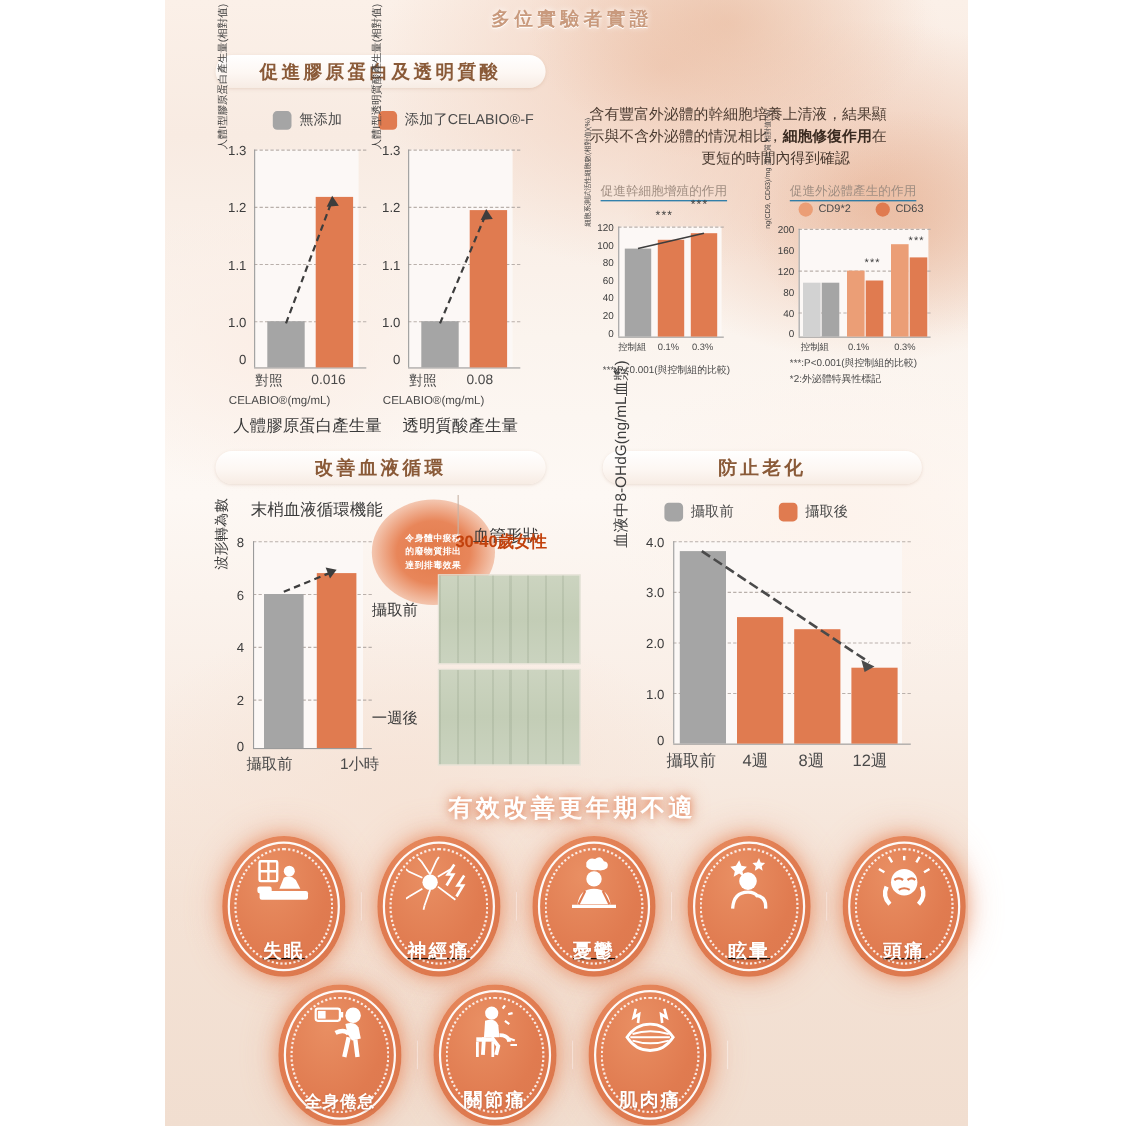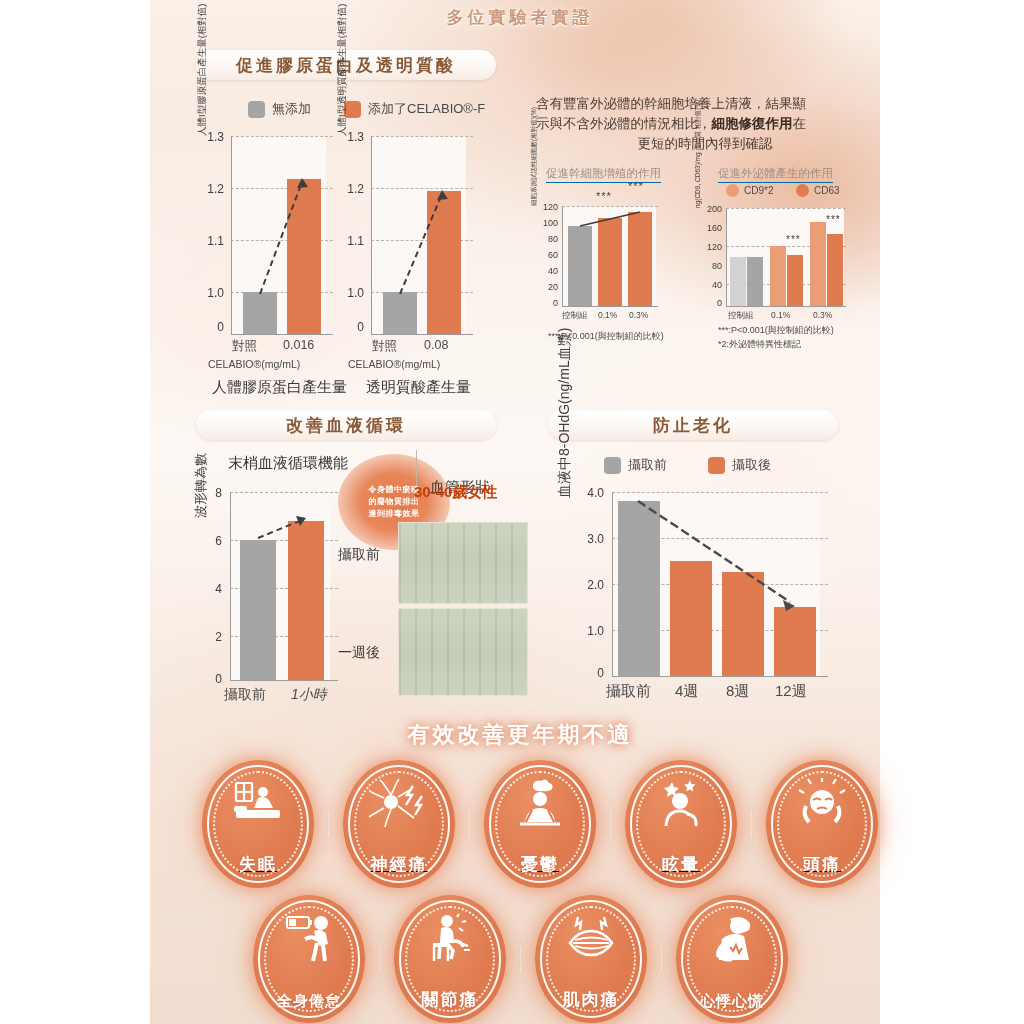--- a/index.html
+++ b/index.html
@@ -338,21 +338,21 @@
     <div style="position:absolute;left:44px;top:42px;width:108px;height:188px;">
       <div class="bar grey" style="left:10px;width:36px;height:140px;"></div>
       <div class="bar orange" style="left:58px;width:36px;height:159px;"></div>
     </div>
     <svg class="arrow" style="position:absolute;left:44px;top:42px;" width="115" height="190">
       <line x1="28" y1="46" x2="72" y2="28" stroke="#3d3d3d" stroke-width="2" stroke-dasharray="6,4"></line>
       <polygon points="76,26 66,24 70,34" fill="#3d3d3d"></polygon>
     </svg>
 
     <div class="lbl" style="left:38px;top:236px;font-size:14px;">攝取前</div>
-    <div class="lbl" style="left:105px;top:236px;font-size:14px;font-style:italic;">1小時</div>
+    <div class="lbl" style="left:123px;top:236px;font-size:14px;">1小時</div>
 
     <div class="burst" style="left:152px;top:4px;">
       <span>令身體中瘀積<br>的廢物質排出<br>達到排毒效果</span>
     </div>
 
     <div class="axis-line" style="left:230px;top:0px;width:1px;height:36px;background:#c6b3a6;"></div>
     <div class="lbl" style="left:244px;top:28px;font-size:15px;color:#3a3a3a;">血管形狀</div>
     <div class="lbl" style="left:228px;top:33px;font-size:15px;color:#c2410c;font-weight:bold;">30-40歲女性</div>
 
     <div class="photo" style="left:212px;top:72px;width:128px;height:80px;"></div>
@@ -542,30 +542,16 @@
           <path d="M16 4 l-2 8 l5 -3 l-1 8" stroke="#fff" stroke-width="2.4" fill="none"></path>
           <path d="M42 4 l2 8 l-5 -3 l1 8" stroke="#fff" stroke-width="2.4" fill="none"></path>
           <path d="M8 30 q8 -12 21 -12 q13 0 21 12 q-8 12 -21 12 q-13 0 -21 -12 z" fill="none" stroke="#fff" stroke-width="2.6"></path>
           <path d="M13 27 q16 -5 33 0 M13 33 q16 5 33 0 M11 30 h36" stroke="#fff" stroke-width="1.8" fill="none"></path>
         </svg>
       </span>
       <span class="cap">肌肉痛</span>
     </div>
     <div class="sep"></div>
 
-    <div class="badge">
-      <span class="ring"></span>
-      <span class="ring2"></span>
-      <span class="glyph">
-        <svg width="56" height="52" viewBox="0 0 56 52" fill="none" stroke="#fff" stroke-width="2">
-          <path d="M26 6 q10 -5 18 2 q4 4 1 9 q-5 4 -13 2" fill="#fff" stroke="none"></path>
-          <circle cx="34" cy="13" r="8" fill="#fff" stroke="none"></circle>
-          <path d="M18 26 q10 -8 22 -3 l5 24 h-30 z" fill="#fff" stroke="none"></path>
-          <path d="M22 30 q-8 4 -8 12 q6 6 14 4" stroke="#fff" stroke-width="4" fill="none"></path>
-          <path d="M26 34 l3 4 l3 -6 l3 8 l3 -5" stroke="#e07b50" stroke-width="2" fill="none"></path>
-        </svg>
-      </span>
-      <span class="cap" style="font-size:15px;letter-spacing:1px;">心悸心慌</span>
-    </div>
 
   </div>
 
 </div>
 
 </body></html>

